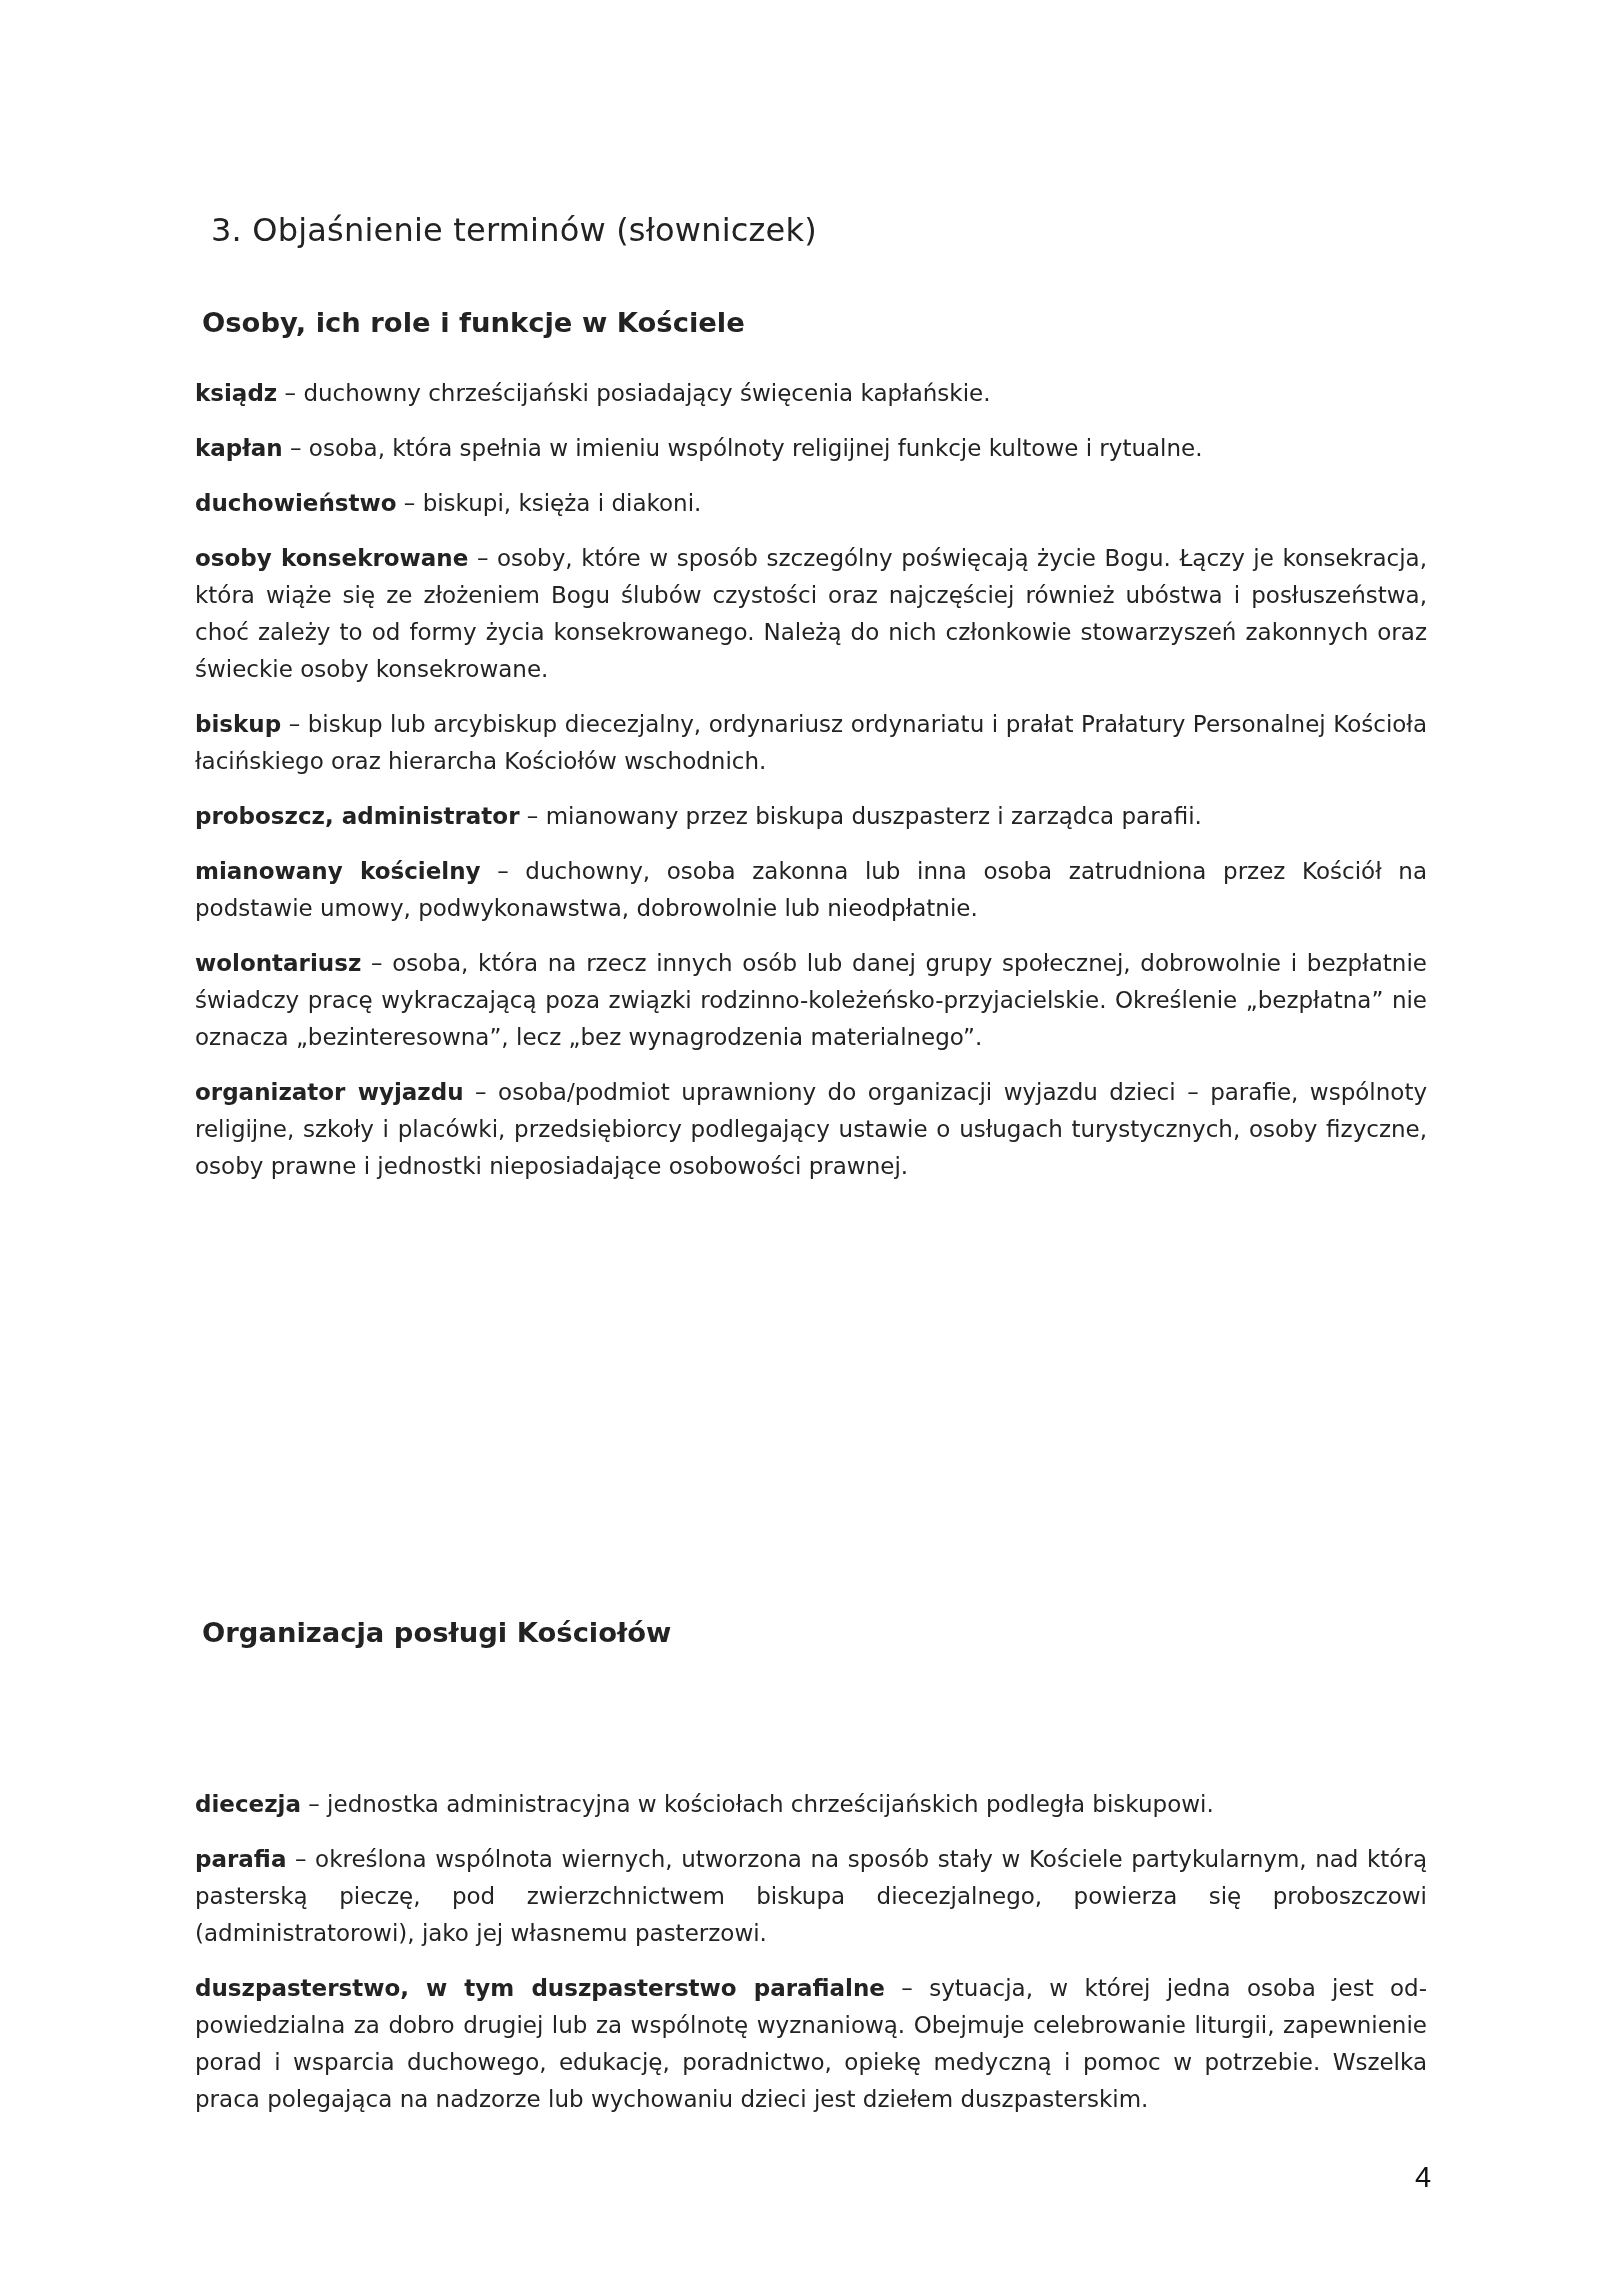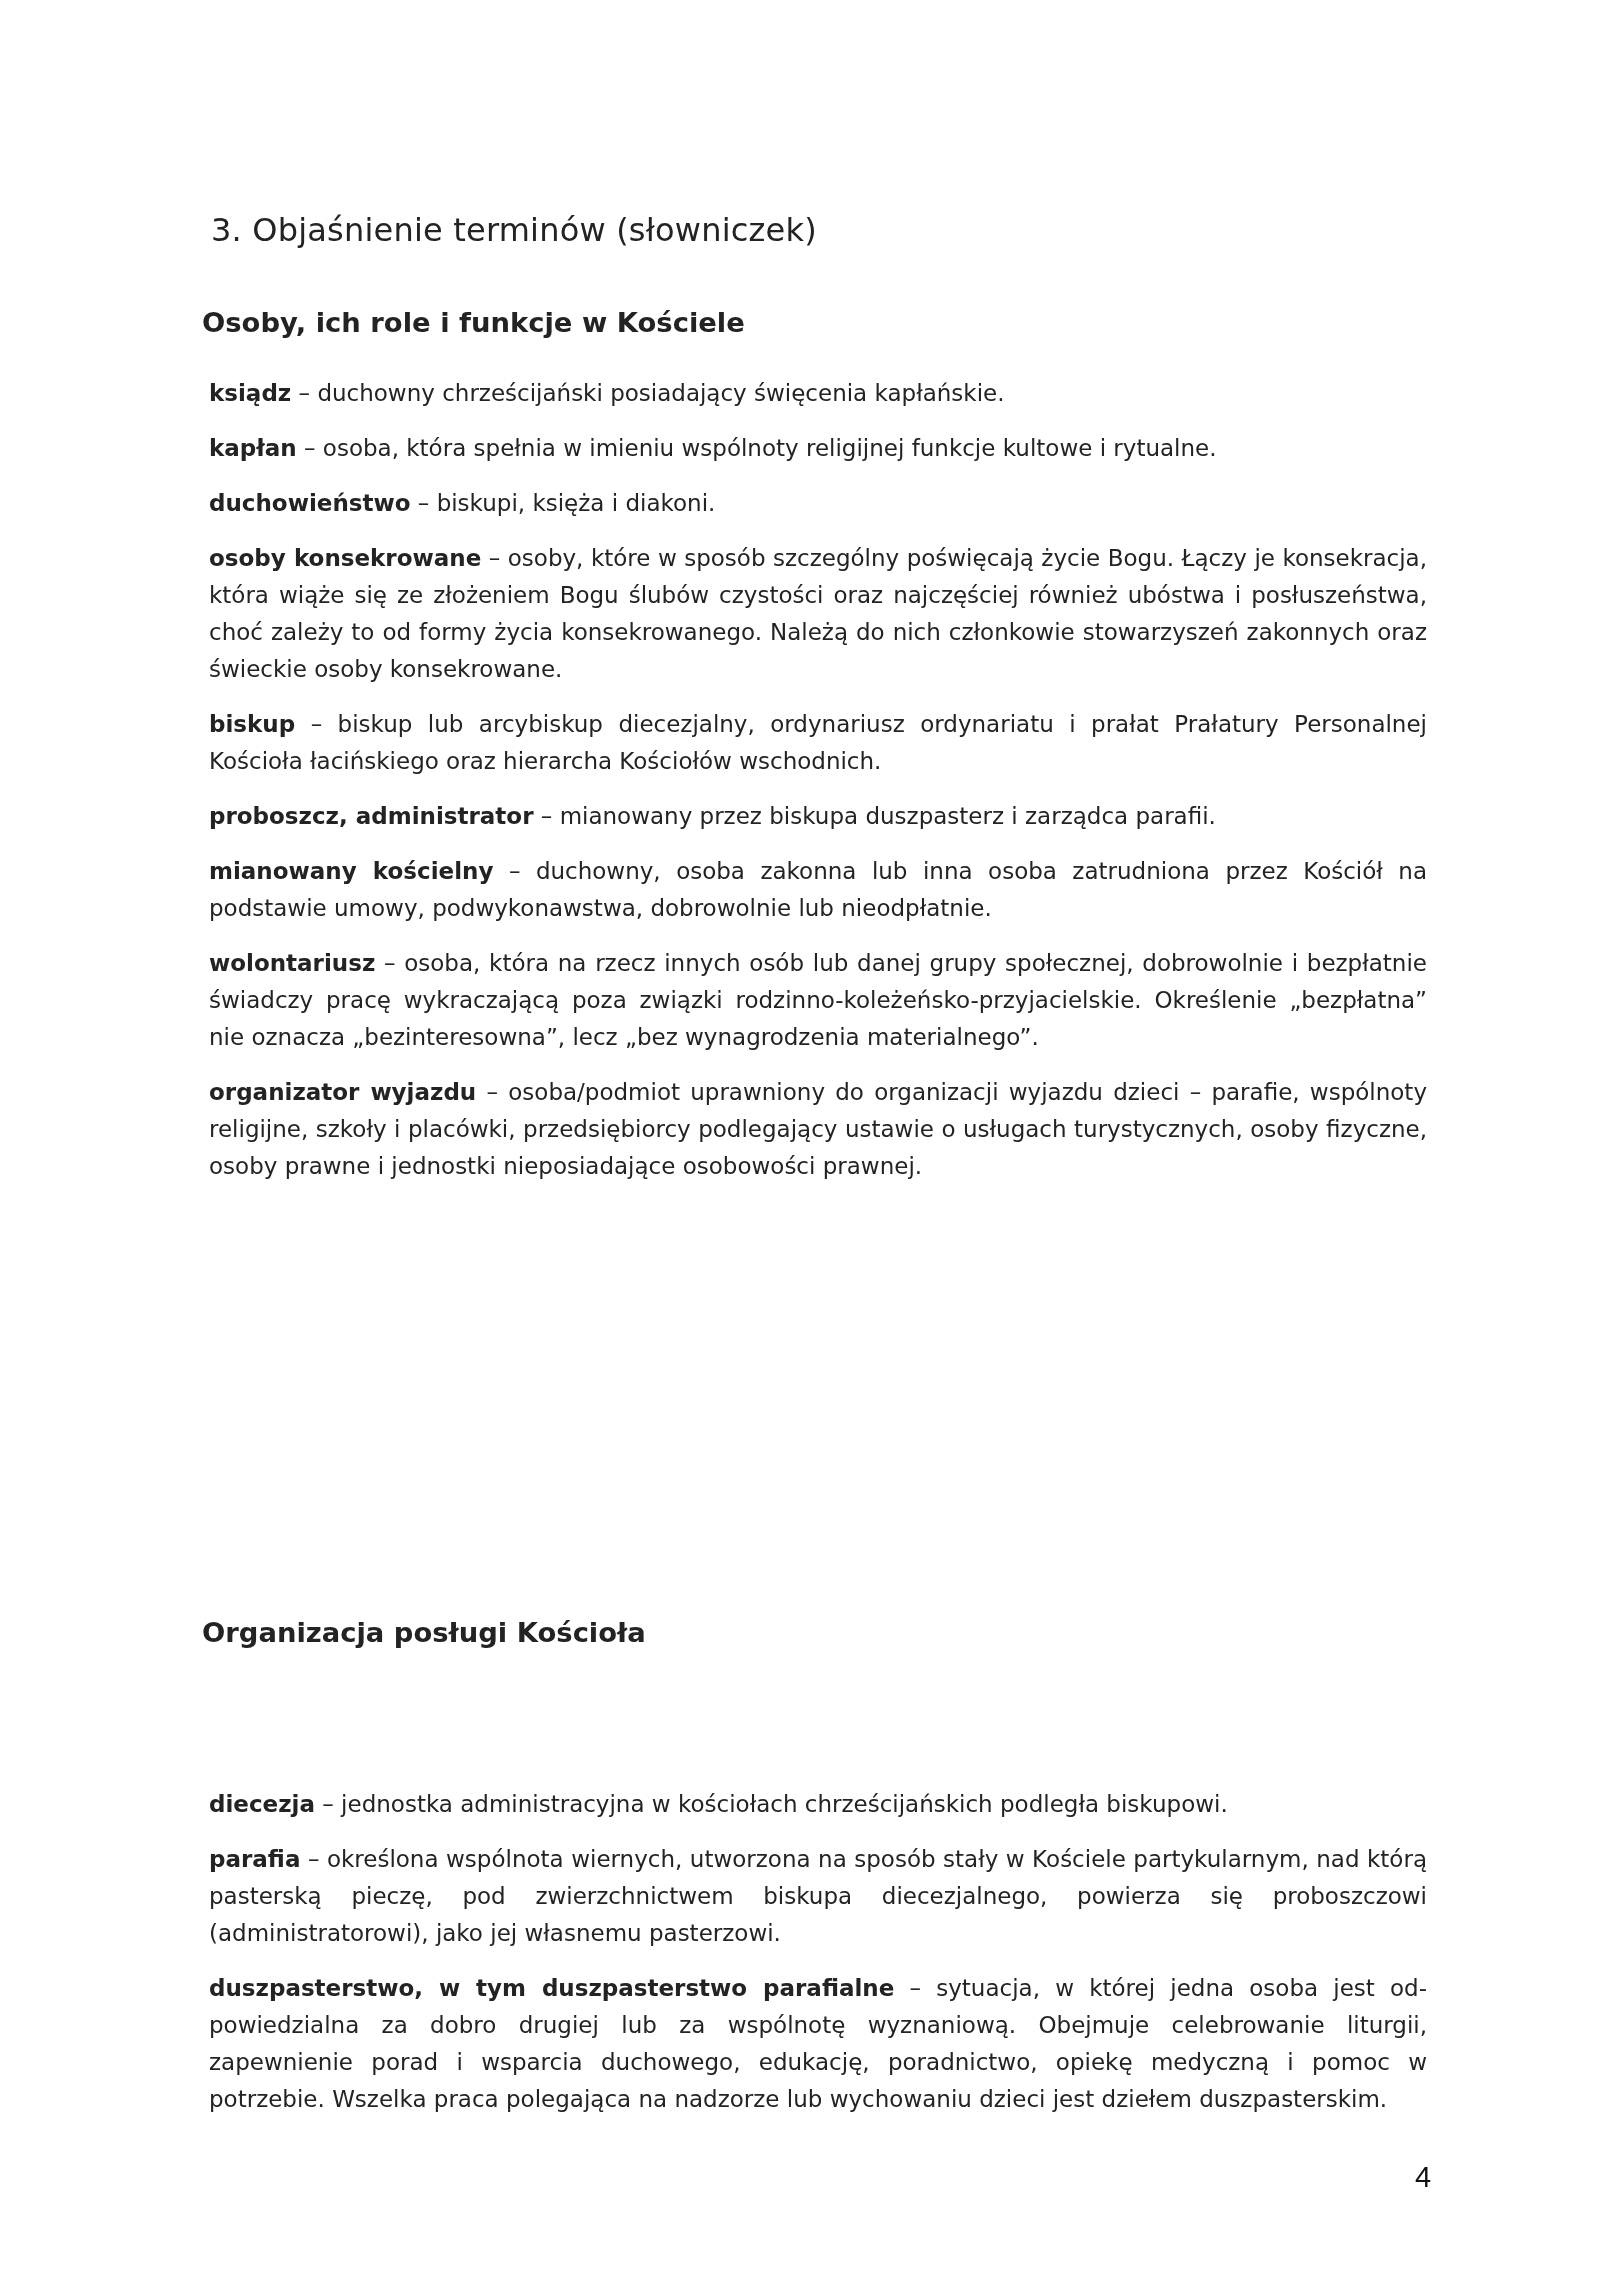--- a/index.html
+++ b/index.html
@@ -48,21 +48,21 @@
       left: 0;
     }
     .entries {
       position: absolute;
       left: 0;
       width: 1233px;
     }
     .entries-1 { top: 375px; }
     .entries-2 { top: 1786px; }
     .entry {
-      margin: 0 0 18px 15px;
+      margin: 0 0 18px 1px;
       font-size: 23px;
       line-height: 37px;
       text-align: justify;
       hyphens: manual;
     }
     .term {
       font-weight: bold;
     }
     .dash {
       font-weight: normal;
@@ -89,21 +89,21 @@
     <p class="entry"><span class="term">kapłan</span><span class="dash"> – </span><span>osoba, która spełnia w imieniu wspólnoty religijnej funkcje kultowe i rytualne.</span></p>
     <p class="entry"><span class="term">duchowieństwo</span><span class="dash"> – </span><span>biskupi, księża i diakoni.</span></p>
     <p class="entry"><span class="term">osoby konsekrowane</span><span class="dash"> – </span><span>osoby, które w sposób szczególny poświęcają życie Bogu. Łączy je konsekracja, która wiąże się ze złożeniem Bogu ślubów czystości oraz najczęściej również ubó­stwa i posłuszeństwa, choć zależy to od formy życia konsekrowanego. Należą do nich członko­wie stowarzyszeń zakonnych oraz świeckie osoby konsekrowane.</span></p>
     <p class="entry"><span class="term">biskup</span><span class="dash"> – </span><span>biskup lub arcybiskup diecezjalny, ordynariusz ordynariatu i prałat Prałatury Perso­nalnej Kościoła łacińskiego oraz hierarcha Kościołów wschodnich.</span></p>
     <p class="entry"><span class="term">proboszcz, administrator</span><span class="dash"> – </span><span>mianowany przez biskupa duszpasterz i zarządca parafii.</span></p>
     <p class="entry"><span class="term">mianowany kościelny</span><span class="dash"> – </span><span>duchowny, osoba zakonna lub inna osoba zatrudniona przez Kościół na podstawie umowy, podwykonawstwa, dobrowolnie lub nieodpłatnie.</span></p>
     <p class="entry"><span class="term">wolontariusz</span><span class="dash"> – </span><span>osoba, która na rzecz innych osób lub danej grupy społecznej, dobrowolnie i bezpłatnie świadczy pracę wykraczającą poza związki rodzinno-koleżeńsko-przyjacielskie. Określenie „bezpłatna” nie oznacza „bezinteresowna”, lecz „bez wynagrodzenia material­nego”.</span></p>
     <p class="entry"><span class="term">organizator wyjazdu</span><span class="dash"> – </span><span>osoba/podmiot uprawniony do organizacji wyjazdu dzieci – parafie, wspólnoty religijne, szkoły i placówki, przedsiębiorcy podlegający ustawie o usługach turystycz­nych, osoby fizyczne, osoby prawne i jednostki nieposiadające osobowości prawnej.</span></p>
   </div>
 
-  <h2 class="section-2-title">Organizacja posługi Kościoła</h2>
+  <h2 class="section-2-title">Organizacja posługi Kościołów</h2>
 
   <div class="entries entries-2">
     <p class="entry"><span class="term">diecezja</span><span class="dash"> – </span><span>jednostka administracyjna w kościołach chrześcijańskich podległa biskupowi.</span></p>
     <p class="entry"><span class="term">parafia</span><span class="dash"> – </span><span>określona wspólnota wiernych, utworzona na sposób stały w Kościele partykularnym, nad którą pasterską pieczę, pod zwierzchnictwem biskupa diecezjalnego, powierza się pro­boszczowi (administratorowi), jako jej własnemu pasterzowi.</span></p>
     <p class="entry"><span class="term">duszpasterstwo, w tym duszpasterstwo parafialne</span><span class="dash"> – </span><span>sytuacja, w której jedna osoba jest od­powiedzialna za dobro drugiej lub za wspólnotę wyznaniową. Obejmuje celebrowanie liturgii, zapewnienie porad i wsparcia duchowego, edukację, poradnictwo, opiekę medyczną i pomoc w potrzebie. Wszelka praca polegająca na nadzorze lub wychowaniu dzieci jest dziełem dusz­pasterskim.</span></p>
   </div>
 </div>
 
 <div class="page-number">4</div>
 

